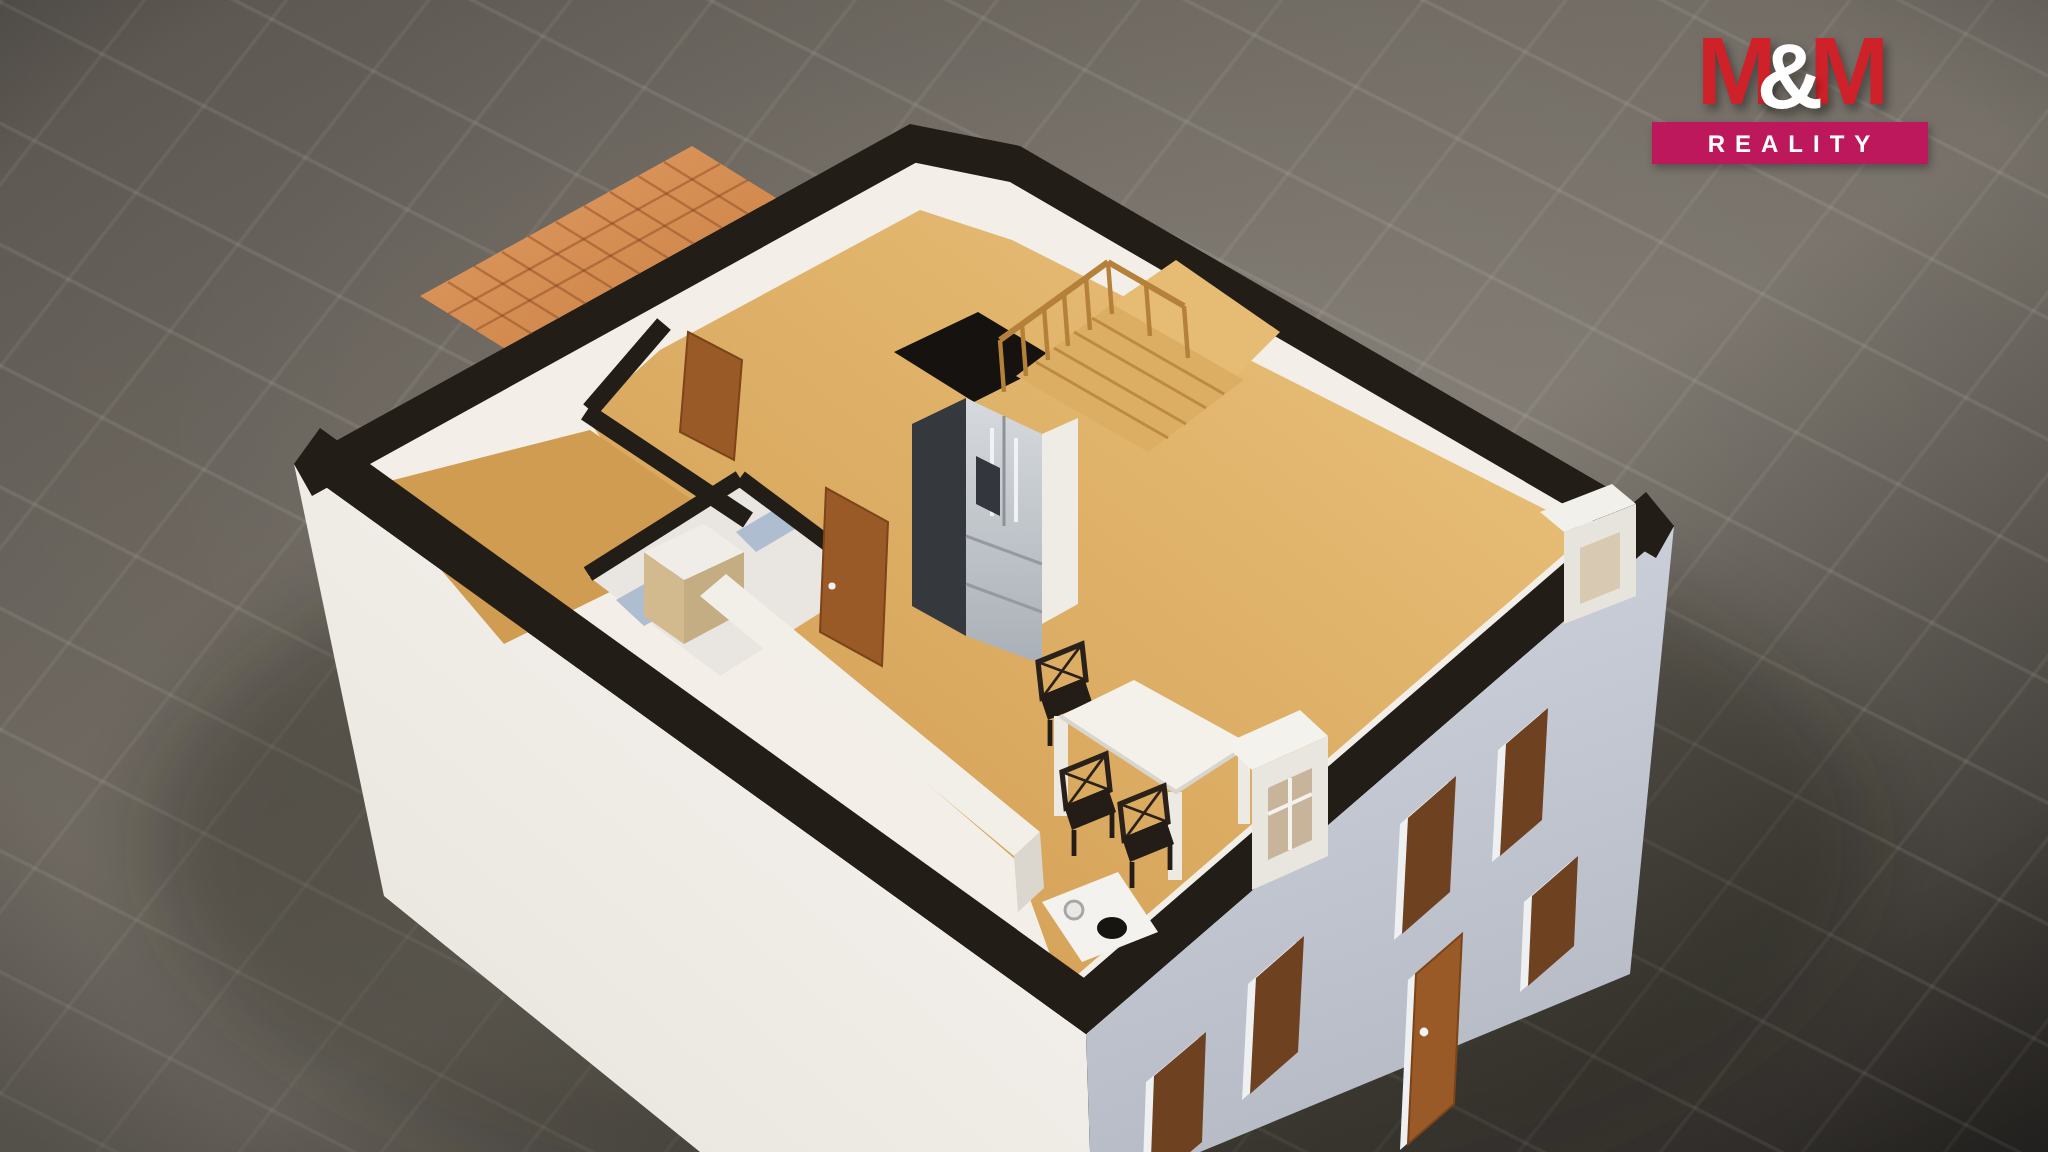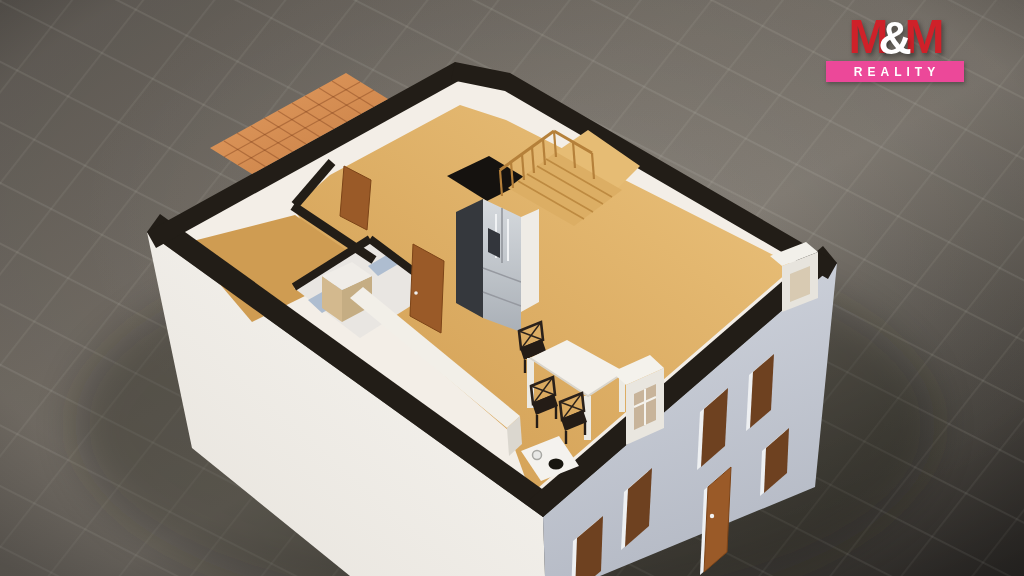--- a/index.html
+++ b/index.html
@@ -235,17 +235,17 @@
     </g>
   </g>
 </svg>
 
 <div class="logo">
   <div class="logo-top">
     <span class="logo-m" style="color: rgb(207, 33, 41);">M</span>
     <span class="logo-amp" style="color: rgb(255, 255, 255);">&amp;</span>
     <span class="logo-m" style="color: rgb(207, 33, 41);">M</span>
   </div>
-  <div class="logo-bar" style="background-color: #ec4899;">
+  <div class="logo-bar" style="background-color: #be185d;">
     <span>REALITY</span>
   </div>
 </div>
 </div>
 
 </body></html>

